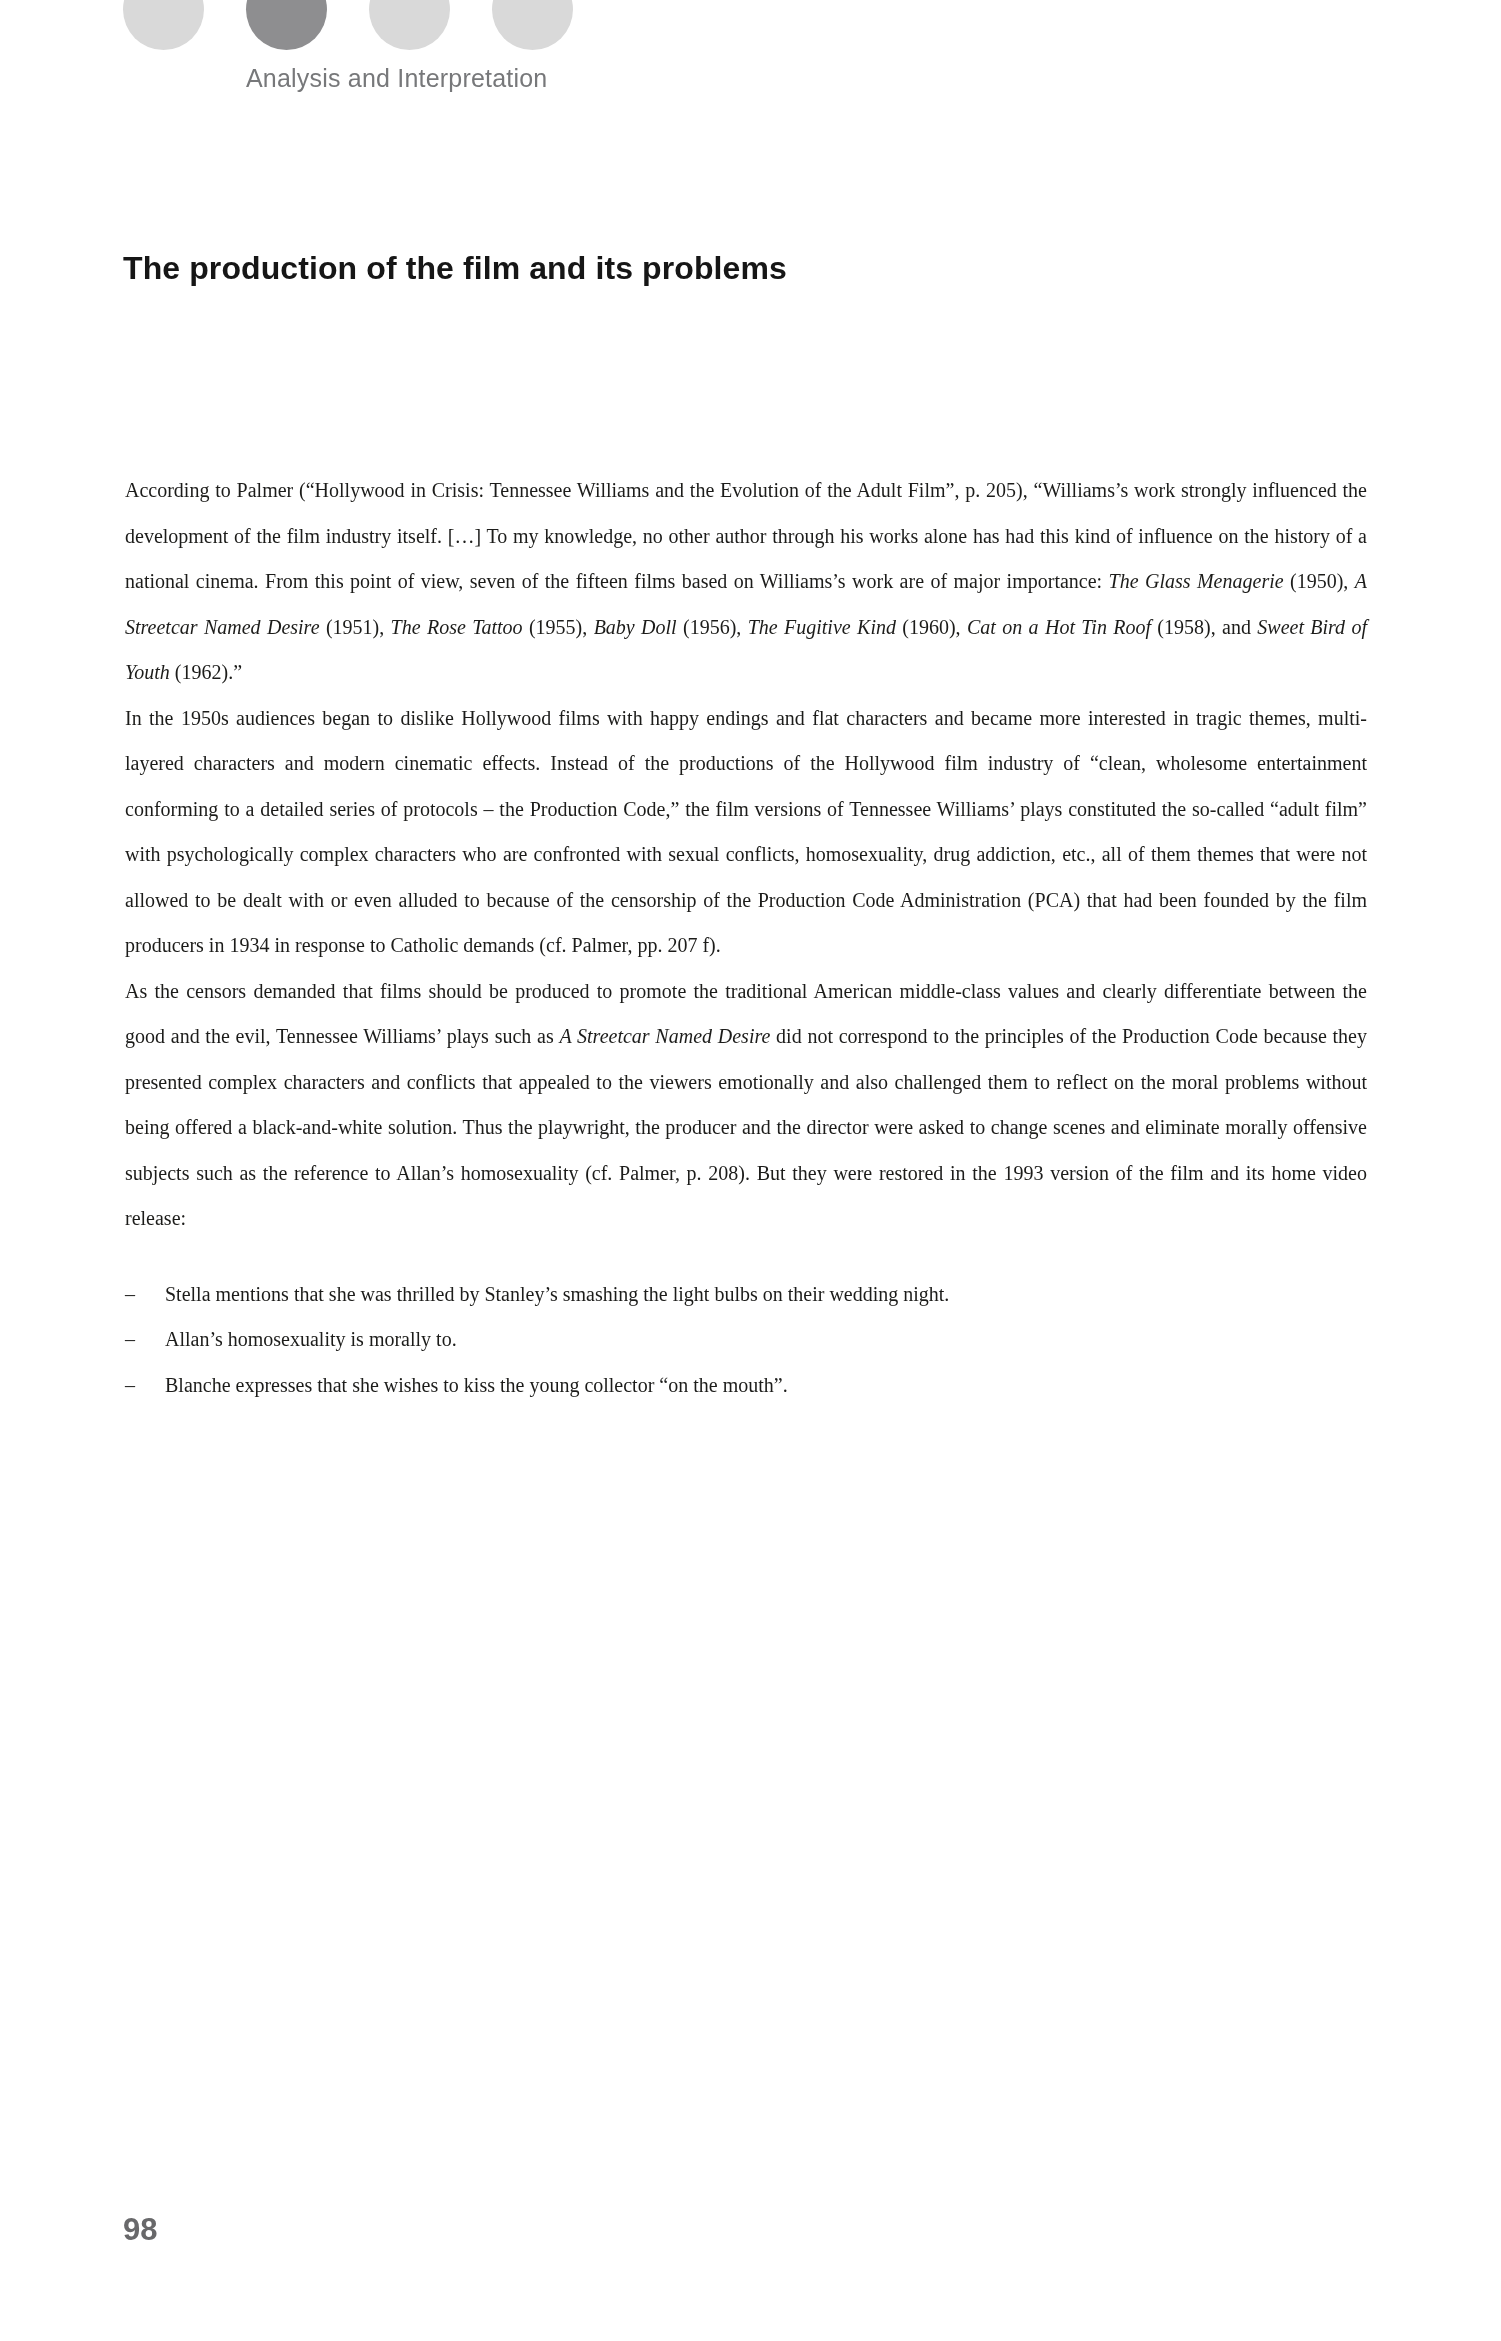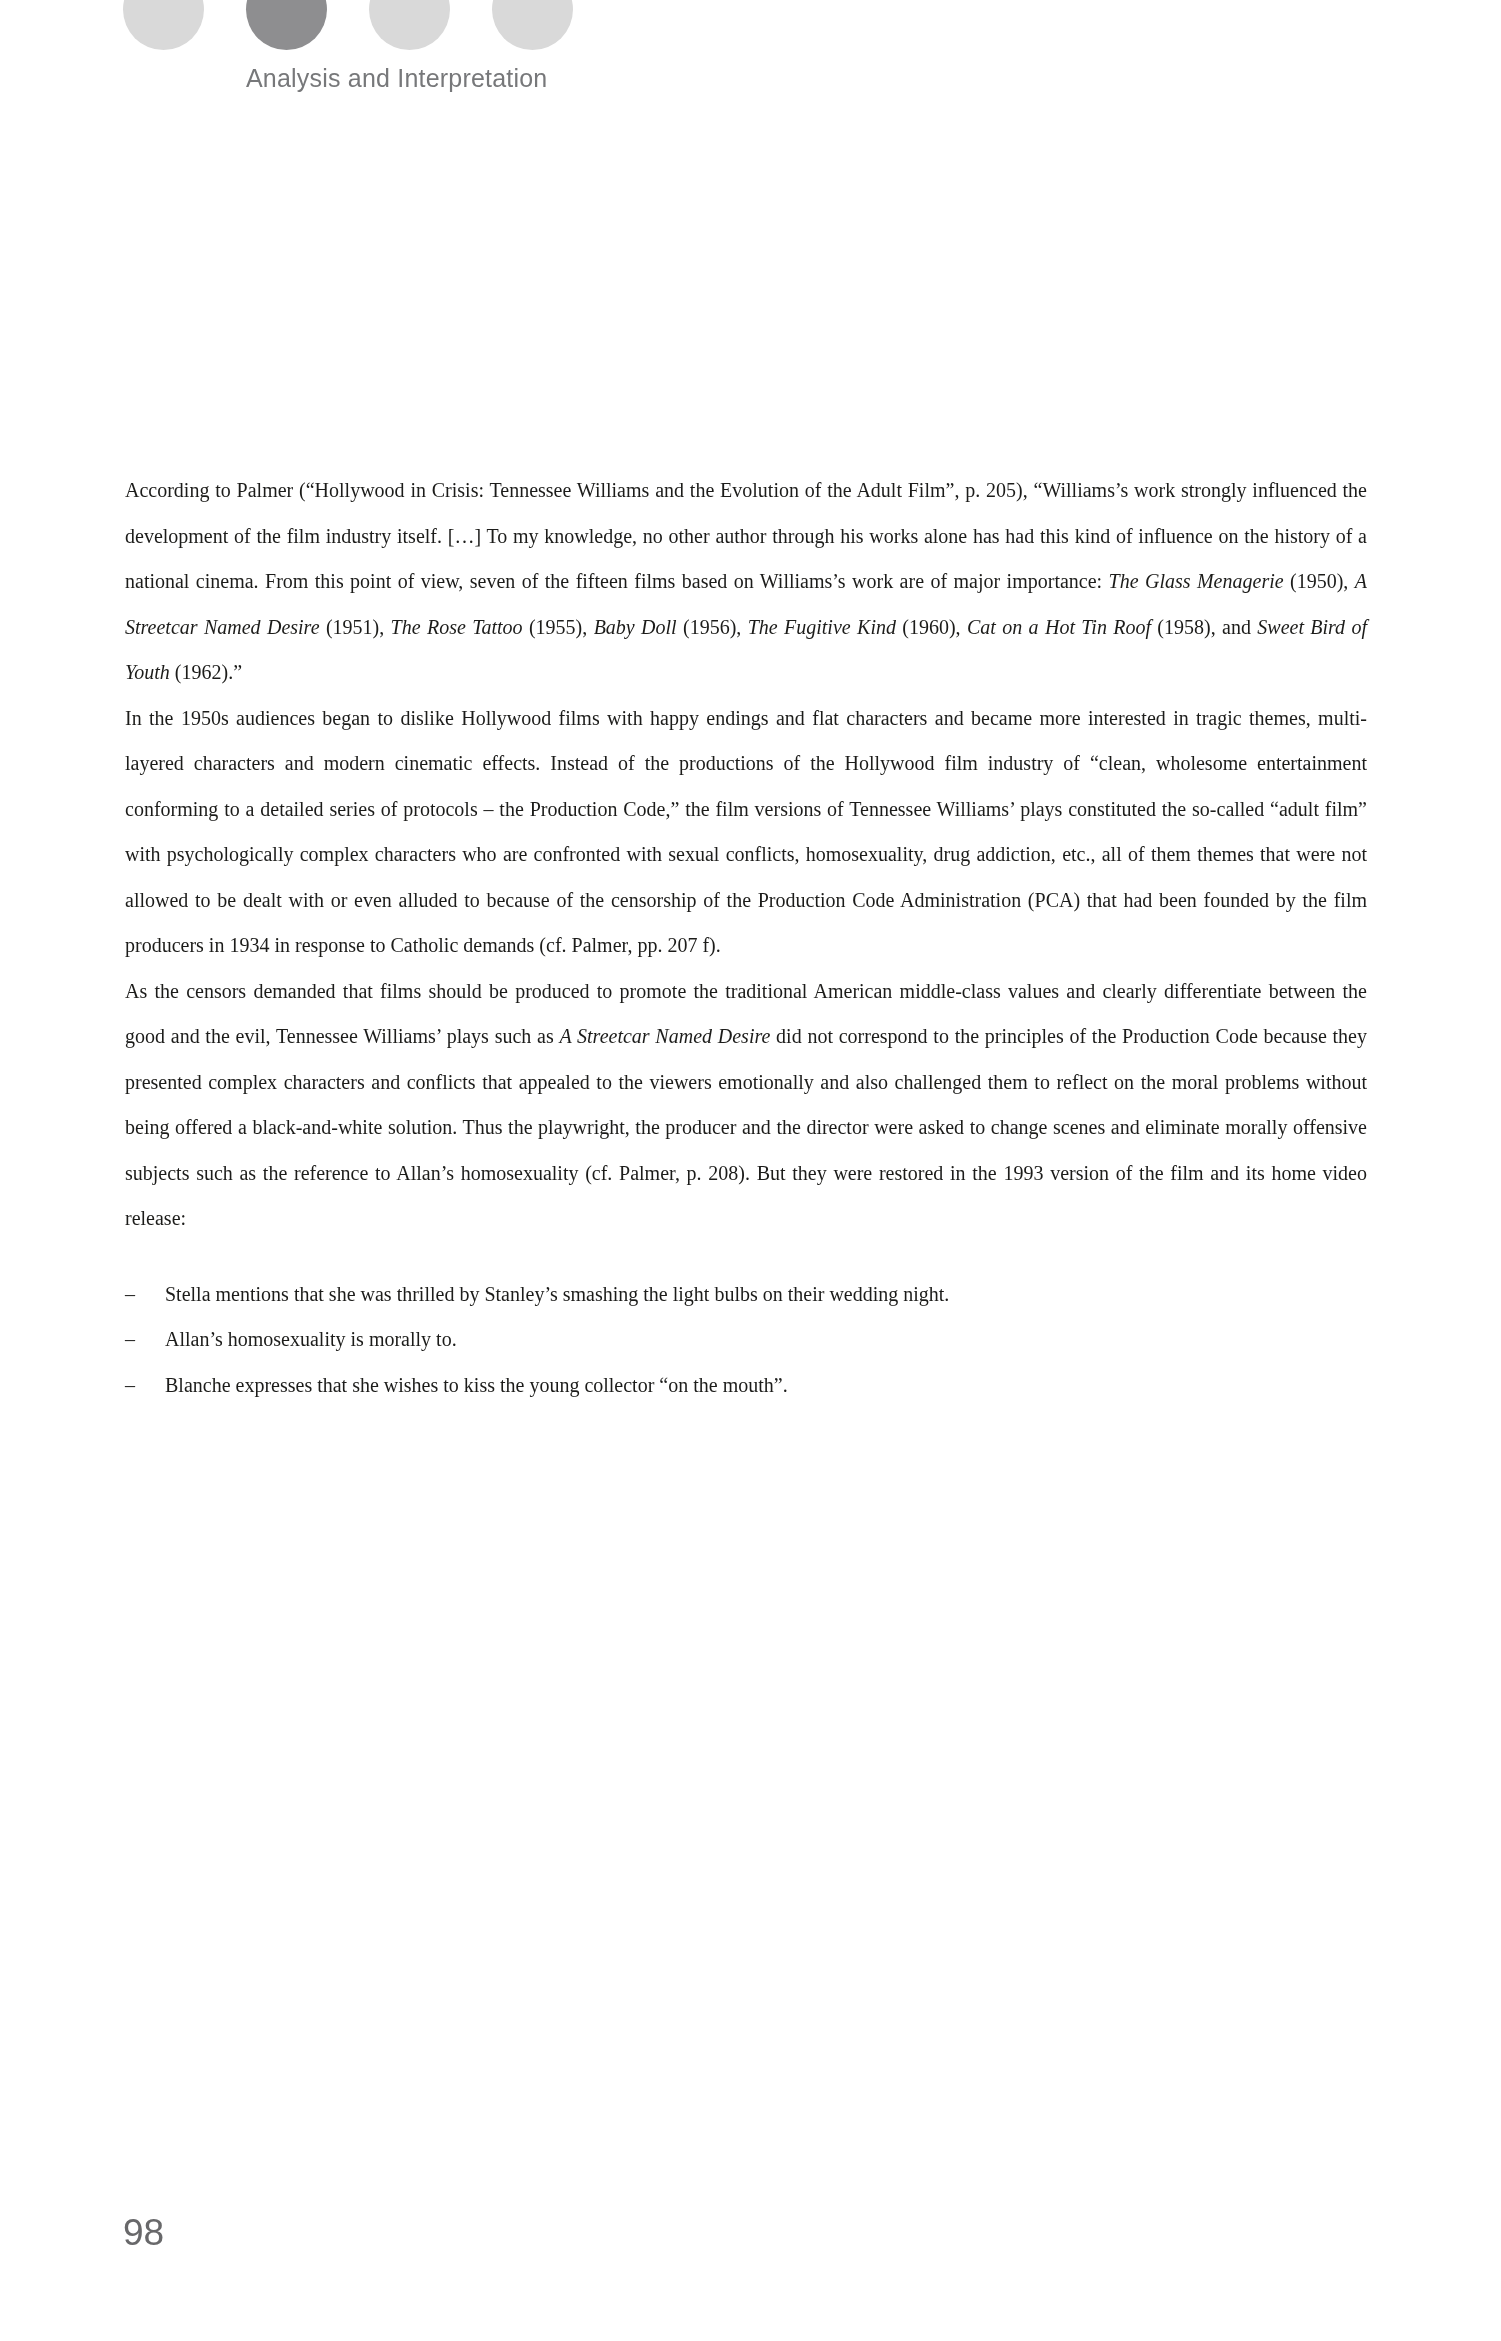--- a/index.html
+++ b/index.html
@@ -85,40 +85,41 @@
   }
   .bullet-text {
     flex: 1 1 auto;
   }
   
   .page-number {
     position: absolute;
     left: 123px;
     top: 2212px;
     font-family: "Liberation Sans", sans-serif;
-    font-size: 37px;
-    font-weight: 400;
+    font-size: 31px;
+    font-weight: 700;
     color: #68686a;
   }
 </style>
 </head>
 <body>
 
 <div class="page">
 
   <div class="dots">
       <div class="dot" style="background: rgb(217, 217, 217);"></div>
       <div class="dot" style="background: rgb(142, 142, 144);"></div>
       <div class="dot" style="background: rgb(217, 217, 217);"></div>
       <div class="dot" style="background: rgb(217, 217, 217);"></div>
     </div>
 
   <div class="chapter-label">Analysis and Interpretation</div>
 
 
+  <div class="section-heading">The production of the film and its problems</div>
 
   <div class="body-text">
     <p><span>According to Palmer (“Hollywood in Crisis: Tennessee Williams and the Evolution of the Adult Film”, p. 205), “Williams’s work strongly influenced the development of the film industry itself. […] To my knowledge, no other author through his works alone has had this kind of influence on the history of a national cinema. From this point of view, seven of the fifteen films based on Williams’s work are of major importance: </span><i>The Glass Menagerie</i><span> (1950), </span><i>A Streetcar Named Desire</i><span> (1951), </span><i>The Rose Tattoo</i><span> (1955), </span><i>Baby Doll</i><span> (1956), </span><i>The Fugitive Kind</i><span> (1960), </span><i>Cat on a Hot Tin Roof</i><span> (1958), and </span><i>Sweet Bird of Youth</i><span> (1962).”</span></p>
     <p><span>In the 1950s audiences began to dislike Hollywood films with happy endings and flat characters and became more interested in tragic themes, multi-layered characters and modern cinematic effects. Instead of the productions of the Hollywood film industry of “clean, wholesome entertainment conforming to a detailed series of protocols – the Production Code,” the film versions of Tennessee Williams’ plays constituted the so-called “adult film” with psychologically complex characters who are confronted with sexual conflicts, homosexuality, drug addiction, etc., all of them themes that were not allowed to be dealt with or even alluded to because of the censorship of the Production Code Administration (PCA) that had been founded by the film producers in 1934 in response to Catholic demands (cf. Palmer, pp. 207 f).</span></p>
     <p><span>As the censors demanded that films should be produced to promote the traditional American middle-class values and clearly differentiate between the good and the evil, Tennessee Williams’ plays such as </span><i>A Streetcar Named Desire</i><span> did not correspond to the principles of the Production Code because they presented complex characters and conflicts that appealed to the viewers emotionally and also challenged them to reflect on the moral problems without being offered a black-and-white solution. Thus the playwright, the producer and the director were asked to change scenes and eliminate morally offensive subjects such as the reference to Allan’s homosexuality (cf. Palmer, p. 208). But they were restored in the 1993 version of the film and its home video release:</span></p>
 
     <div class="bullet-list">
         <div class="bullet-row">
           <span class="bullet-dash">–</span>
           <span class="bullet-text">Stella mentions that she was thrilled by Stanley’s smashing the light bulbs on their wedding night.</span>

